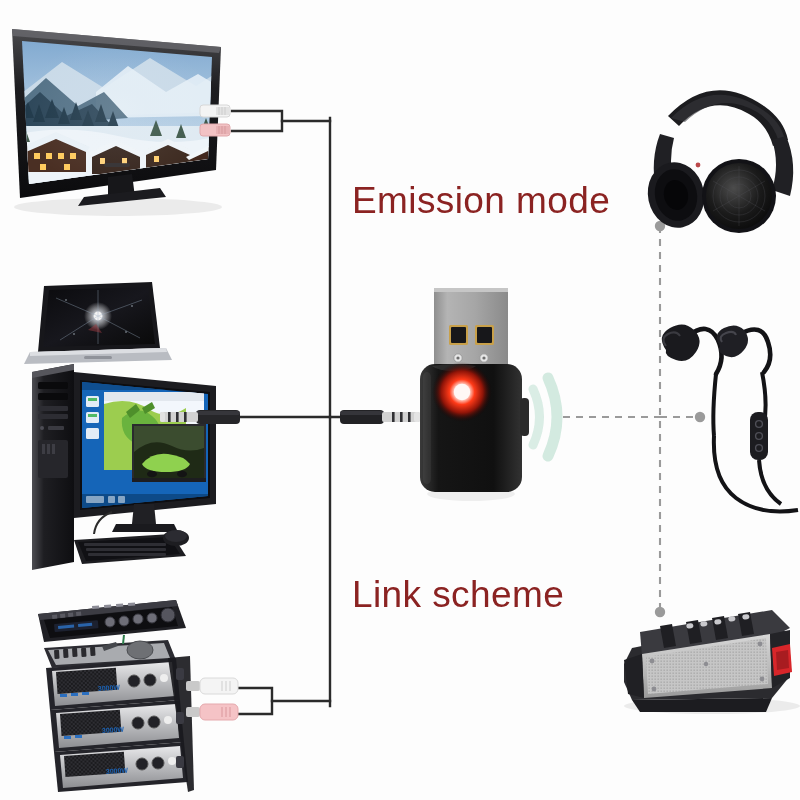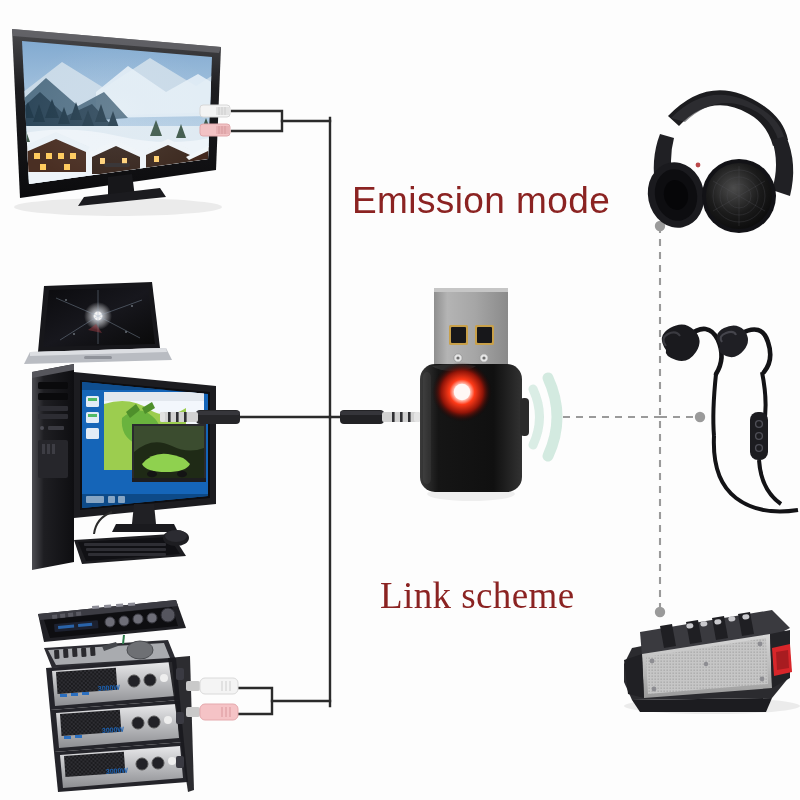--- a/index.html
+++ b/index.html
@@ -11,21 +11,21 @@
   }
   #stage{position:absolute;left:0;top:0;width:800px;height:800px;}
   .lbl{
     position:absolute;
     color:#8B2322;
     font-weight:400;
     letter-spacing:.4px;
     white-space:nowrap;
   }
   #label-emission{left:352px;top:180px;font-size:37px;}
-  #label-link{left:380px;top:574px;font-size:37px;font-family:Liberation Serif, serif;}
+  #label-link{left:352px;top:574px;font-size:37px;}
   svg{display:block;overflow:visible;}
   #scene{position:absolute;left:0;top:0;}
 </style>
 </head>
 <body>
 
 <div id="stage">
 
   <svg id="scene" width="800" height="800" viewBox="0 0 800 800">
     <defs>

